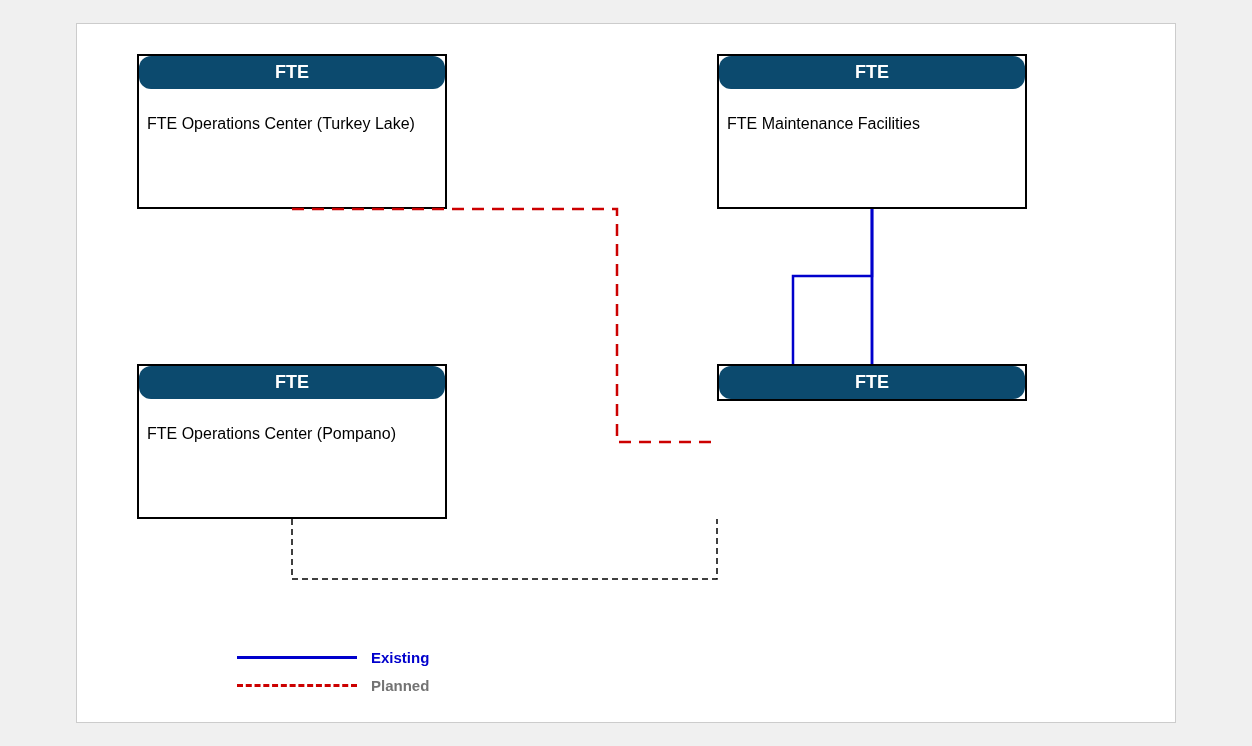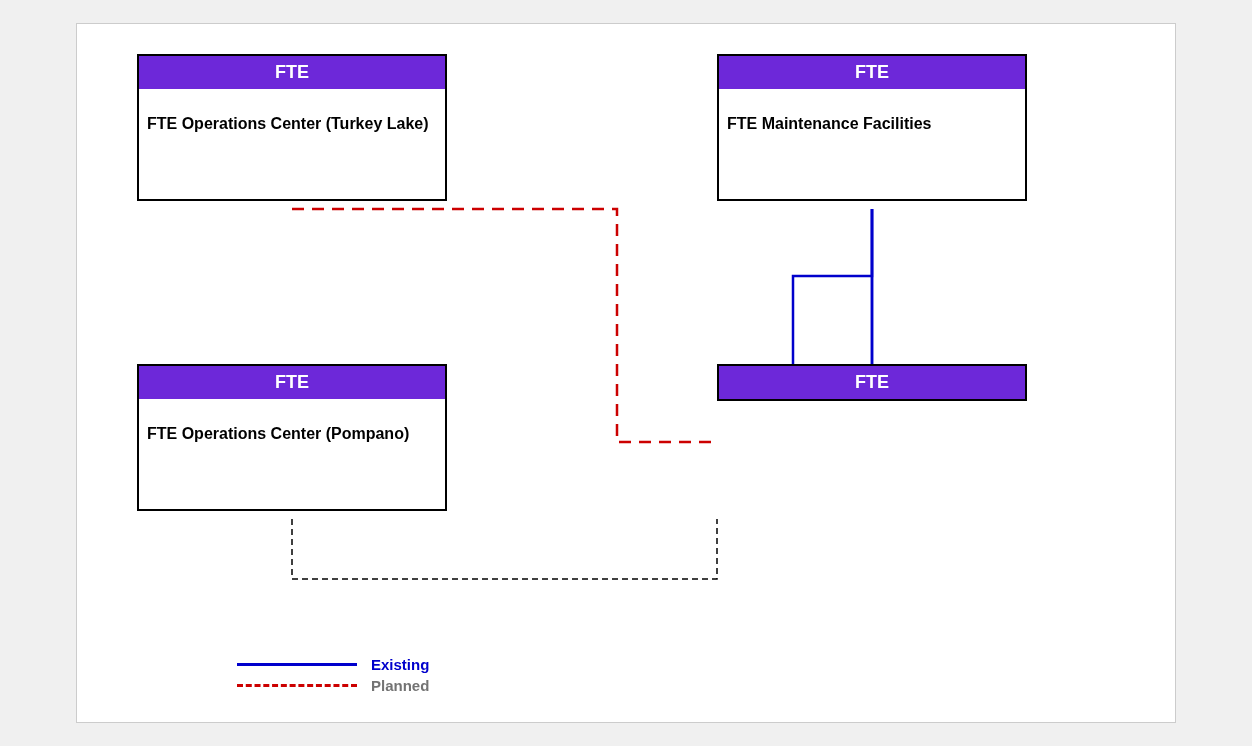--- a/index.html
+++ b/index.html
@@ -20,53 +20,55 @@
       position: relative;
       border: 1px solid #ccc;
     }
     .node {
       position: absolute;
       border: 2px solid black;
       background: white;
       width: 310px;
     }
     .node-header {
-      background: #6d28d9;
+      background: #0c4a6e;
       color: white;
       text-align: center;
       font-weight: bold;
       font-size: 18px;
       padding: 6px 4px;
+      border-radius: 12px;
     }
     .node-body {
-      padding: 26px 8px;
+      padding: 18px 8px;
       font-size: 16px;
-      font-weight: bold;
+      font-weight: normal;
       min-height: 110px;
       display: flex;
       align-items: flex-start;
       justify-content: flex-start;
+      margin-top: 8px;
     }
     
     .connectors-svg {
       position: absolute;
       top: 0;
       left: 0;
       width: 100%;
       height: 100%;
       pointer-events: none;
     }
     
     .legend {
       position: absolute;
       bottom: 28px;
       left: 160px;
       display: flex;
       flex-direction: column;
-      gap: 4px;
+      gap: 11px;
     }
     .legend-item {
       display: flex;
       align-items: center;
       gap: 14px;
     }
     .legend-line-solid {
       width: 120px;
       height: 3px;
       background: #0000cc;

